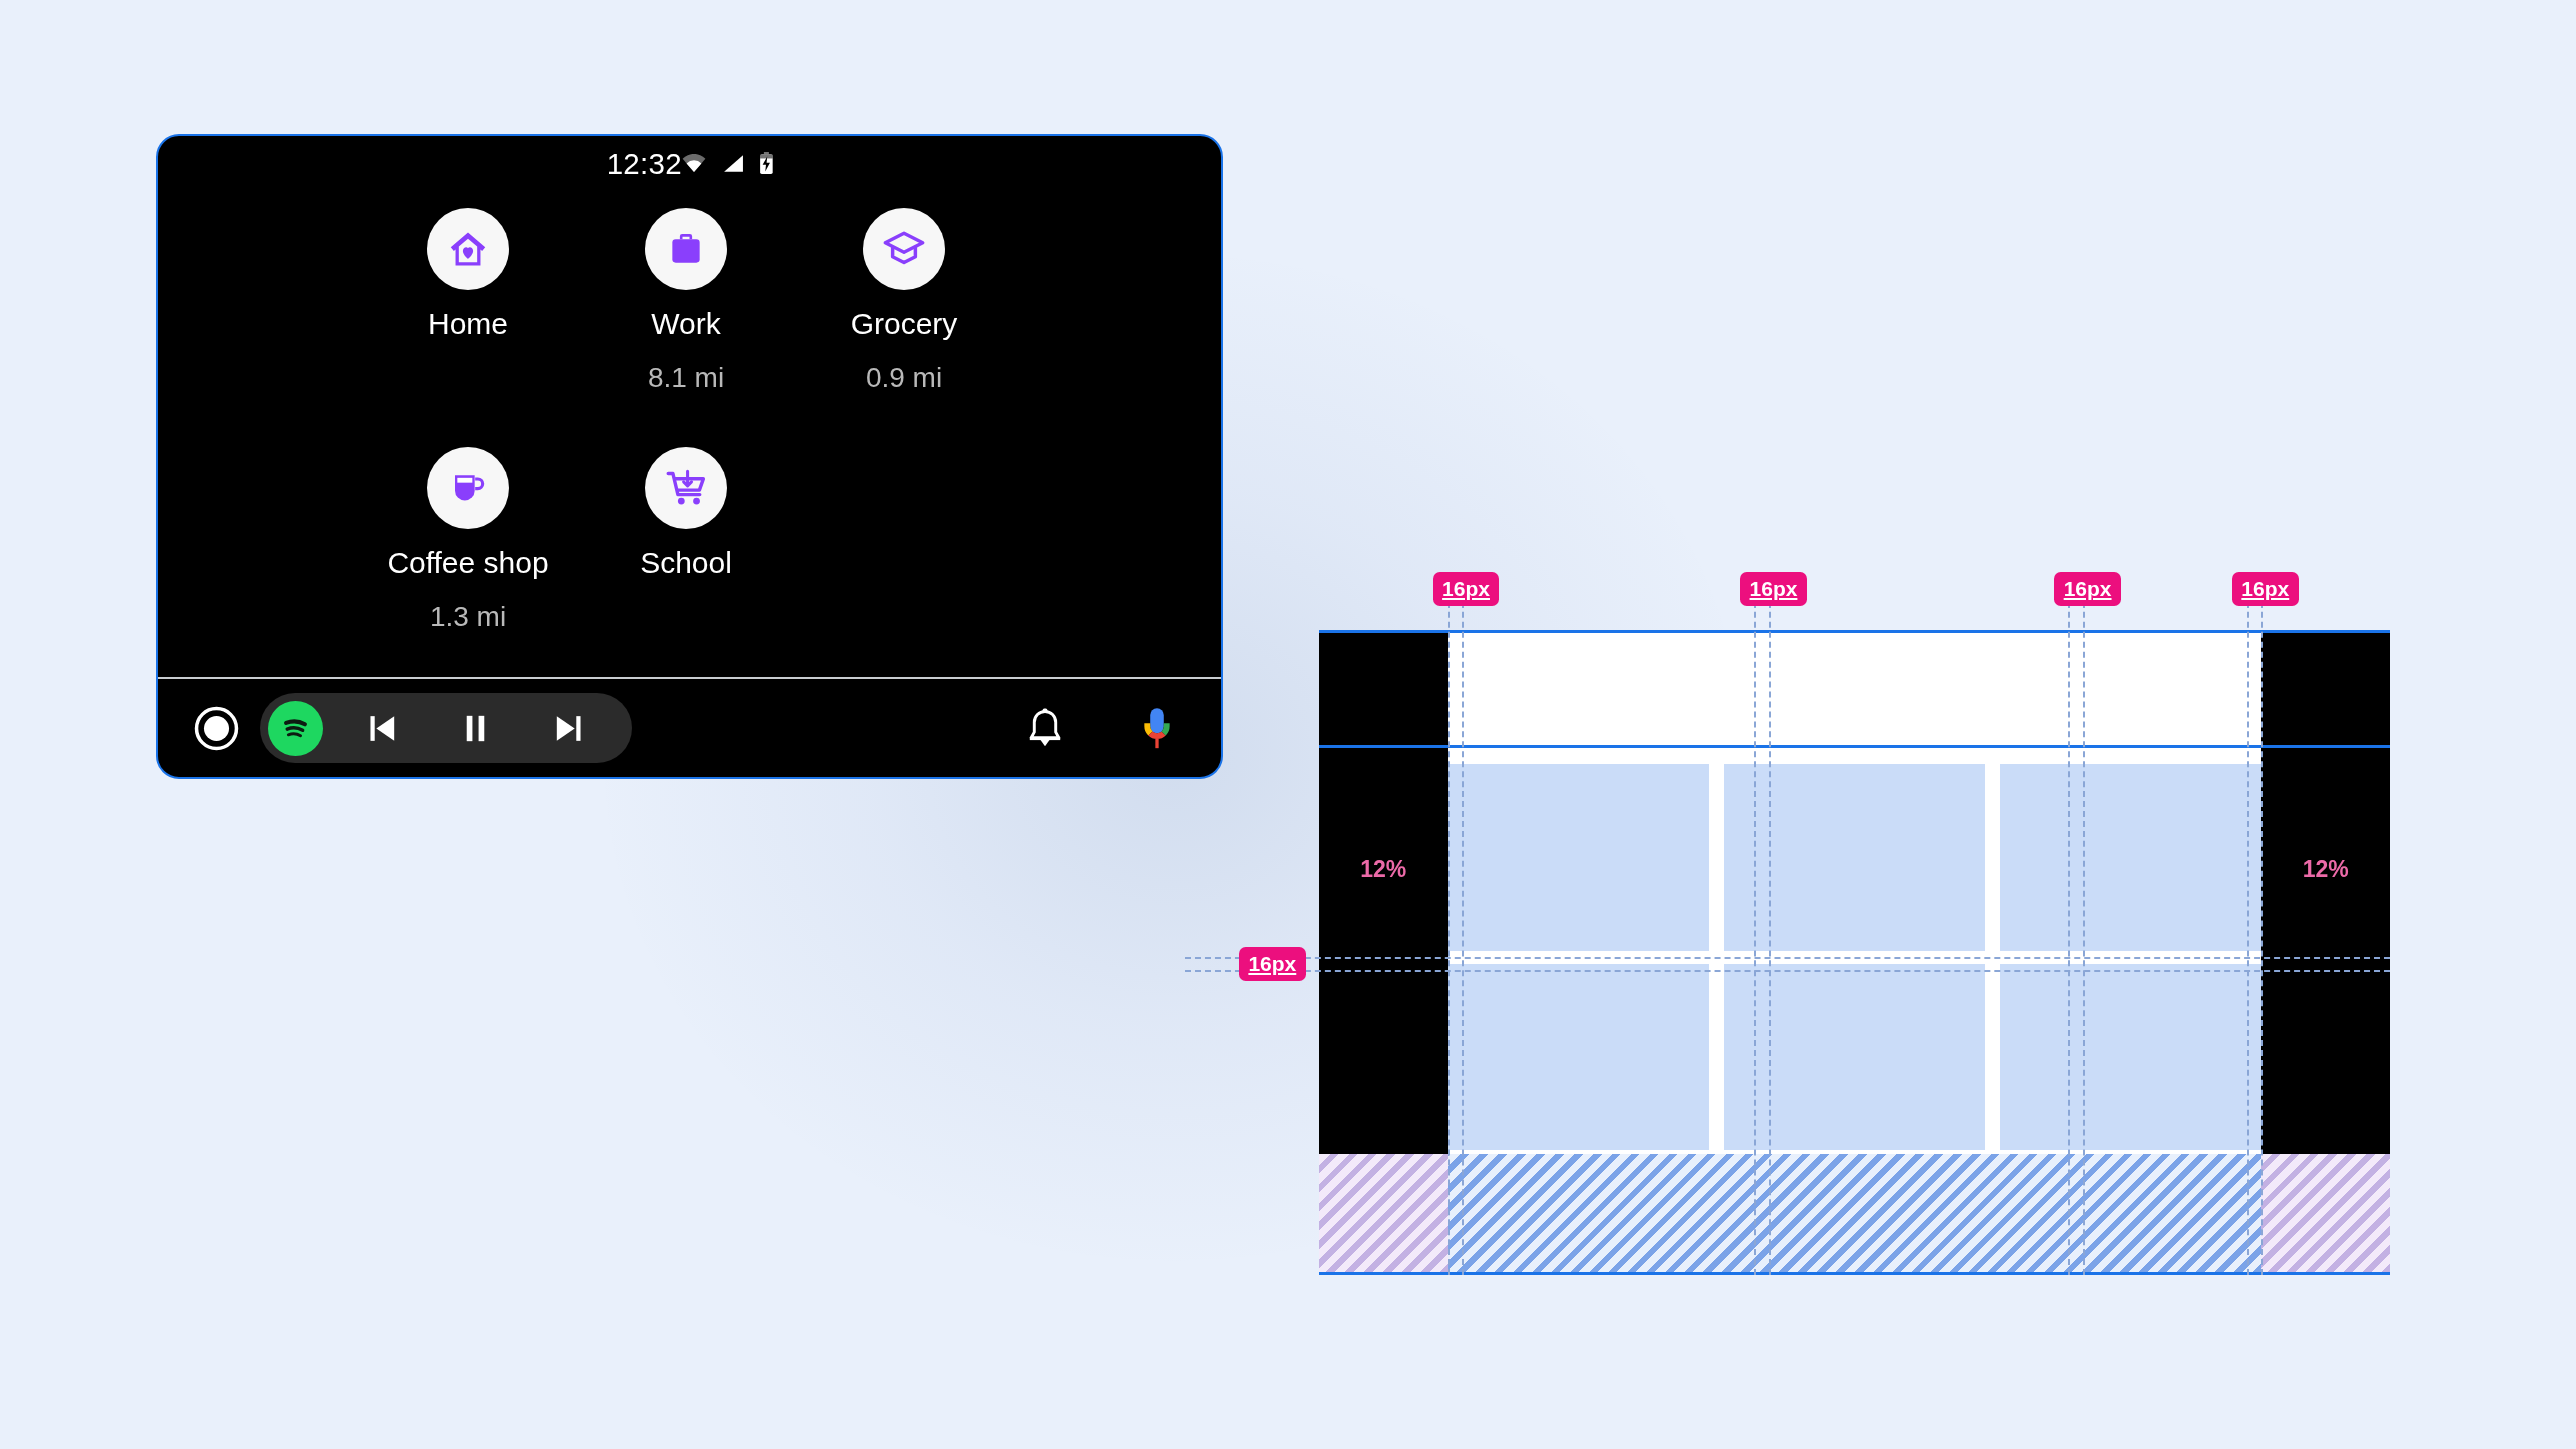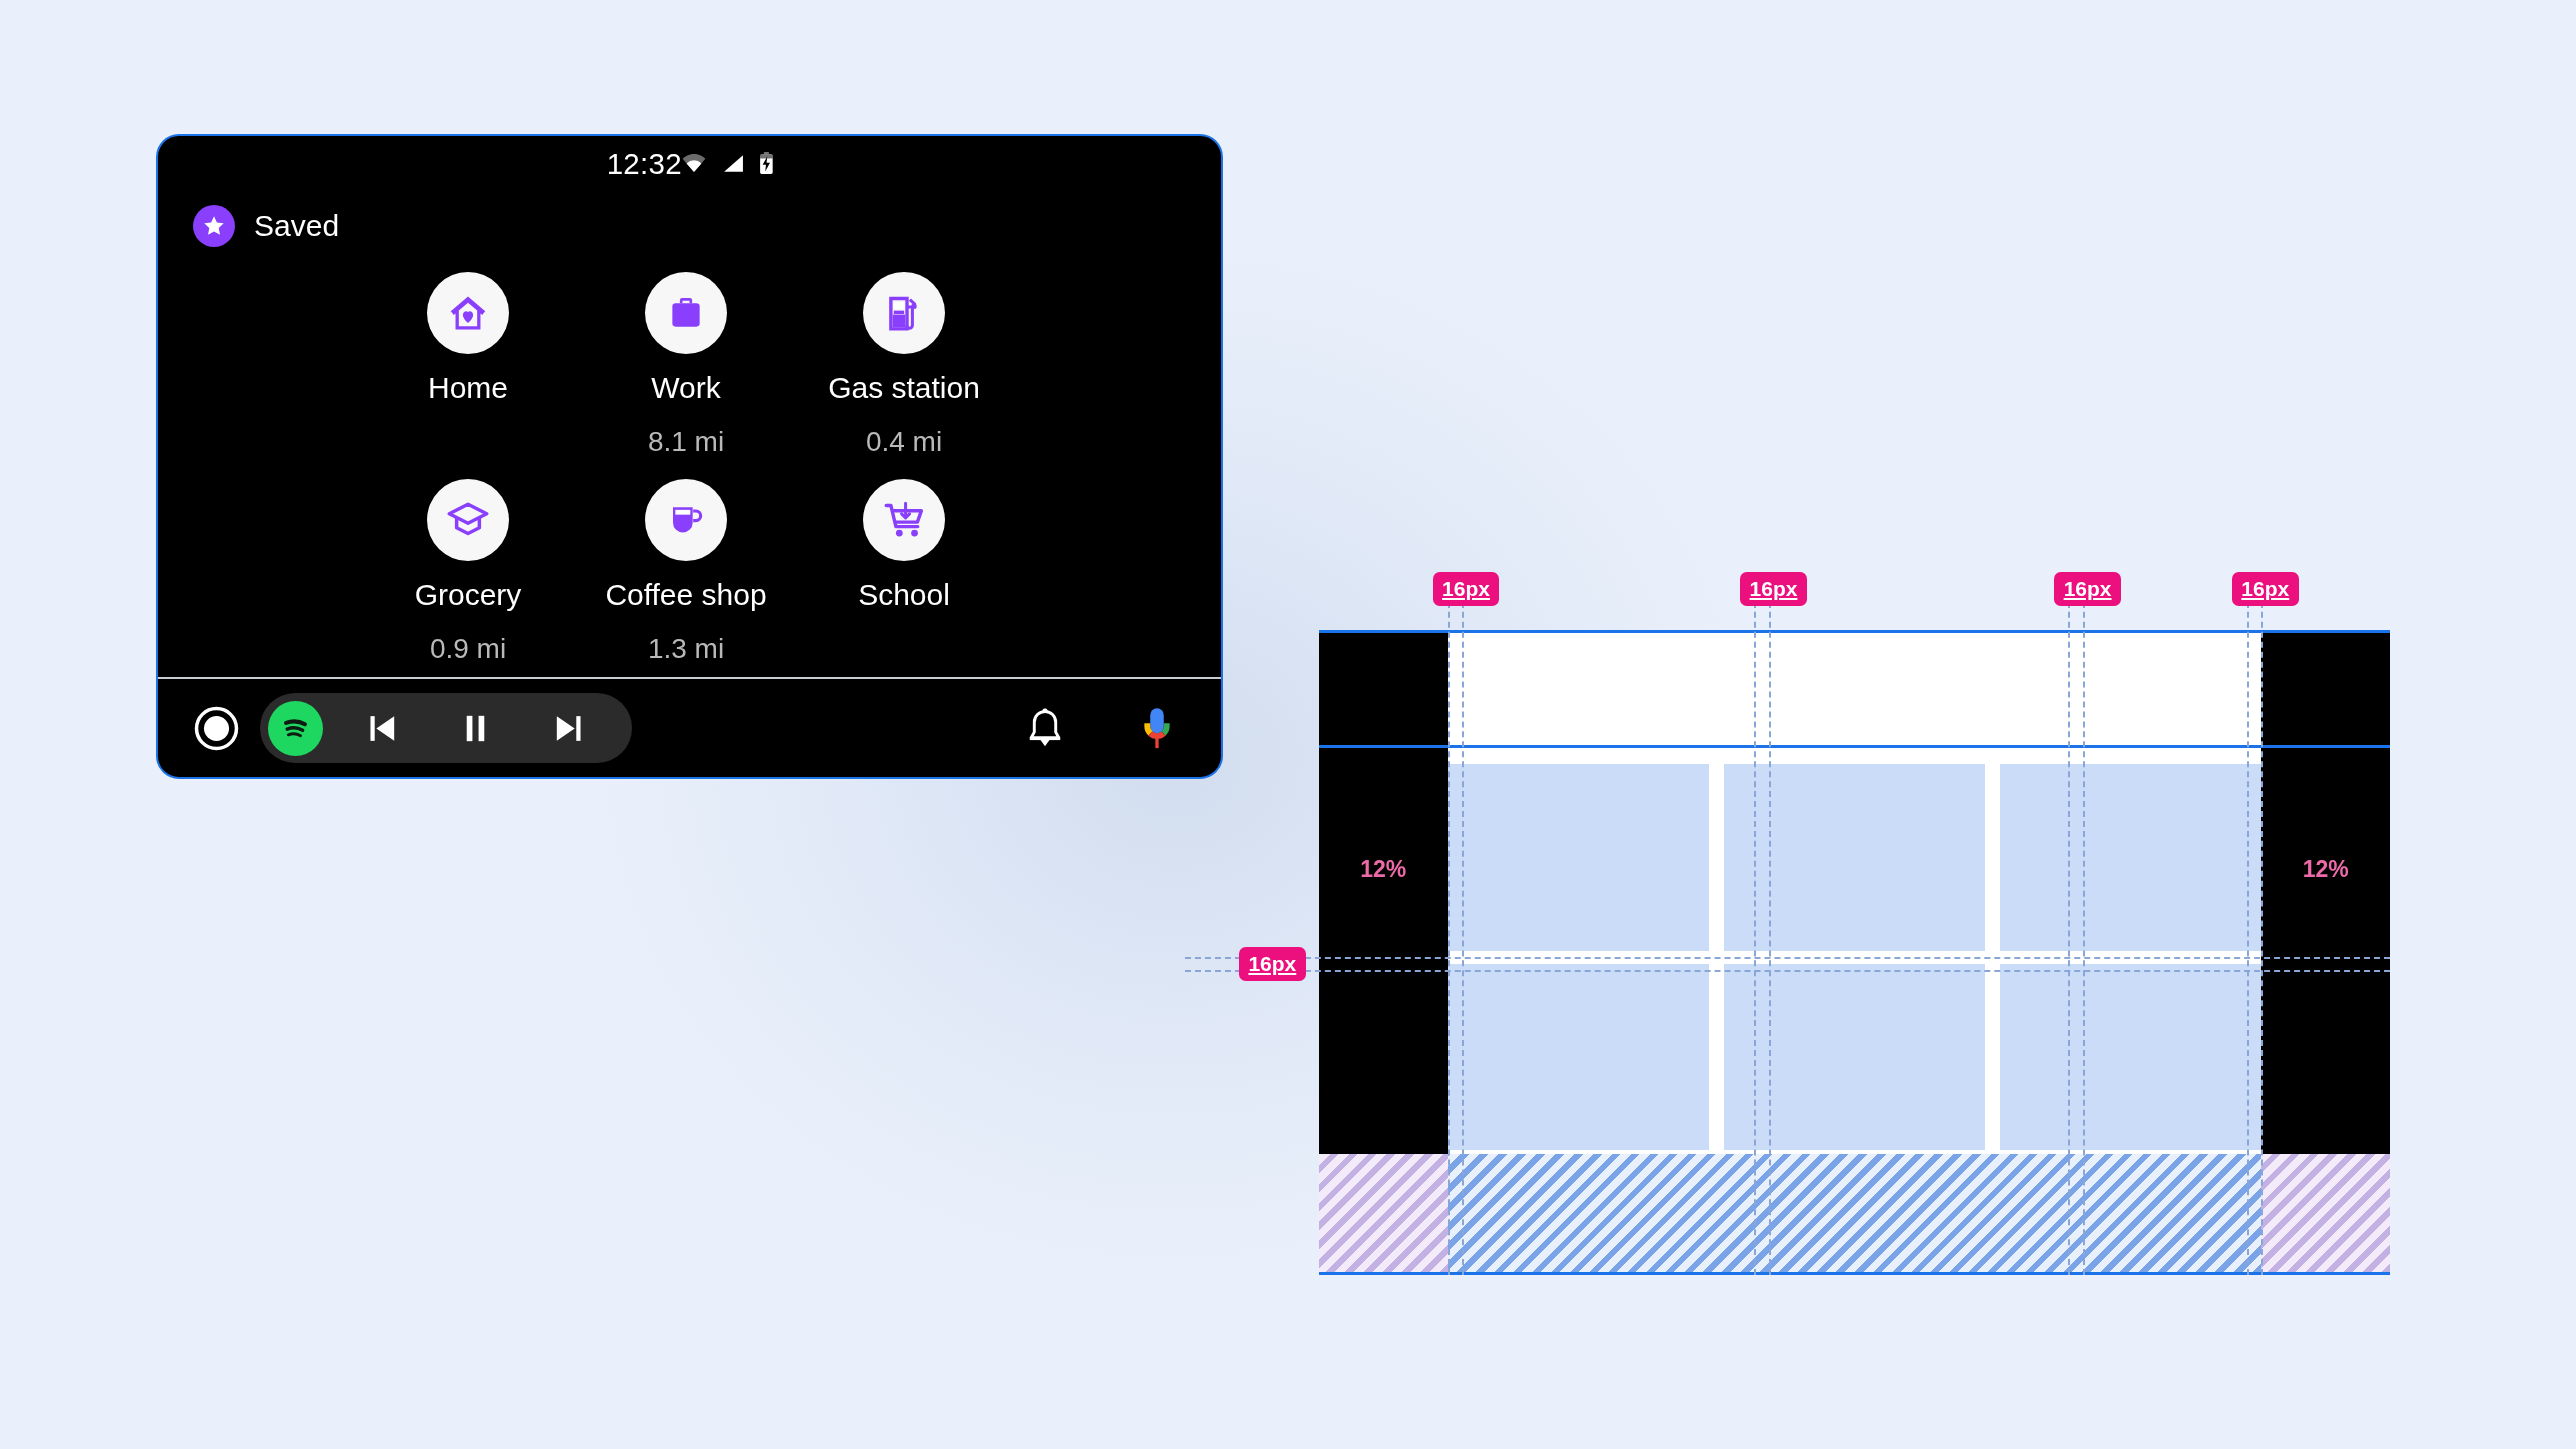--- a/index.html
+++ b/index.html
@@ -343,28 +343,20 @@
         <svg width="14.8" height="23" viewBox="0 0 14 22">
           <rect x="4.6" y="0" width="4.8" height="2" fill="#ffffff" opacity="0.45"></rect>
           <rect x="1" y="2" width="12" height="19" rx="1.6" fill="#ffffff"></rect>
           <path d="M7.8 4.2 L3.4 12.2 L6.6 12.2 L5.9 18.6 L10.4 10.2 L7.2 10.2 Z" fill="#000000"></path>
           <rect x="1" y="2" width="12" height="4.2" fill="#000000" opacity="0.55"></rect>
         </svg>
       </span>
     </div>
   </div>
 
-  <div class="saved-row">
-    <span class="saved-badge">
-      <svg width="24" height="24" viewBox="0 0 24 24">
-        <path d="M12 2.2 L14.9 8.5 L21.7 9.3 L16.7 14 L18 20.8 L12 17.4 L6 20.8 L7.3 14 L2.3 9.3 L9.1 8.5 Z" fill="#ffffff"></path>
-      </svg>
-    </span>
-    <span class="saved-label">Saved</span>
-  </div>
 
   <div class="grid">
 
     <div class="cell">
       <span class="cell-circle">
         <svg width="44" height="44" viewBox="0 0 24 24">
           <path d="M12 3 L2.6 11.1 L4.3 13.1 L5.2 12.3 L5.2 21 L18.8 21 L18.8 12.3 L19.7 13.1 L21.4 11.1 Z M17 19.2 L7 19.2 L7 10.7 L12 6.4 L17 10.7 Z" fill="#8a3ffc"></path>
           <path d="M12 17.4 C12 17.4 9.2 15.2 9.2 13.1 C9.2 11.9 10.1 11.1 11 11.1 C11.5 11.1 11.8 11.3 12 11.6 C12.2 11.3 12.5 11.1 13 11.1 C13.9 11.1 14.8 11.9 14.8 13.1 C14.8 15.2 12 17.4 12 17.4 Z" fill="#8a3ffc"></path>
         </svg>
       </span>
@@ -376,35 +368,20 @@
       <span class="cell-circle">
         <svg width="42" height="42" viewBox="0 0 24 24">
           <path d="M9.8 3.4 L14.2 3.4 A1.3 1.3 0 0 1 15.5 4.7 L15.5 6.4 L14 6.4 L14 5 L10 5 L10 6.4 L8.5 6.4 L8.5 4.7 A1.3 1.3 0 0 1 9.8 3.4 Z" fill="#8a3ffc"></path>
           <rect x="4.2" y="6.4" width="15.6" height="13.4" rx="1.9" fill="#8a3ffc"></rect>
         </svg>
       </span>
       <span class="cell-label">Work</span>
       <span class="cell-dist">8.1 mi</span>
     </div>
 
-    <div class="cell">
-      <span class="cell-circle">
-        <svg width="43" height="43" viewBox="0 0 24 24">
-          <path d="M4.4 3.6 L13.4 3.6 L13.4 20.6 L4.4 20.6 Z" fill="none" stroke="#8a3ffc" stroke-width="1.9"></path>
-          <rect x="6.2" y="5.6" width="5.4" height="4" fill="#ffffff"></rect>
-          <rect x="6.0" y="10.4" width="5.8" height="1.9" fill="#8a3ffc"></rect>
-          <rect x="5.4" y="12.6" width="7" height="7.2" fill="#8a3ffc"></rect>
-          <path d="M13.4 8.4 L16.4 8.4 L16.4 18.6 A1.6 1.6 0 0 1 14.8 20.2 A1.6 1.6 0 0 1 13.2 18.6" fill="none" stroke="#8a3ffc" stroke-width="1.7"></path>
-          <path d="M15 4.2 L17.6 6.6 L17.6 9.2" fill="none" stroke="#8a3ffc" stroke-width="1.7"></path>
-          <circle cx="17.3" cy="7.9" r="1.5" fill="#8a3ffc"></circle>
-        </svg>
-      </span>
-      <span class="cell-label">Gas station</span>
-      <span class="cell-dist">0.4 mi</span>
-    </div>
 
     <div class="cell">
       <span class="cell-circle">
         <svg width="44" height="44" viewBox="0 0 24 24">
           <path d="M12 3.4 L22.2 8.6 L12 13.8 L1.8 8.6 Z" fill="none" stroke="#8a3ffc" stroke-width="1.9" stroke-linejoin="round"></path>
           <path d="M5.8 10.6 L5.8 16.2 L12 19.4 L18.2 16.2 L18.2 10.6" fill="none" stroke="#8a3ffc" stroke-width="1.9" stroke-linejoin="round"></path>
         </svg>
       </span>
       <span class="cell-label">Grocery</span>
       <span class="cell-dist">0.9 mi</span>

